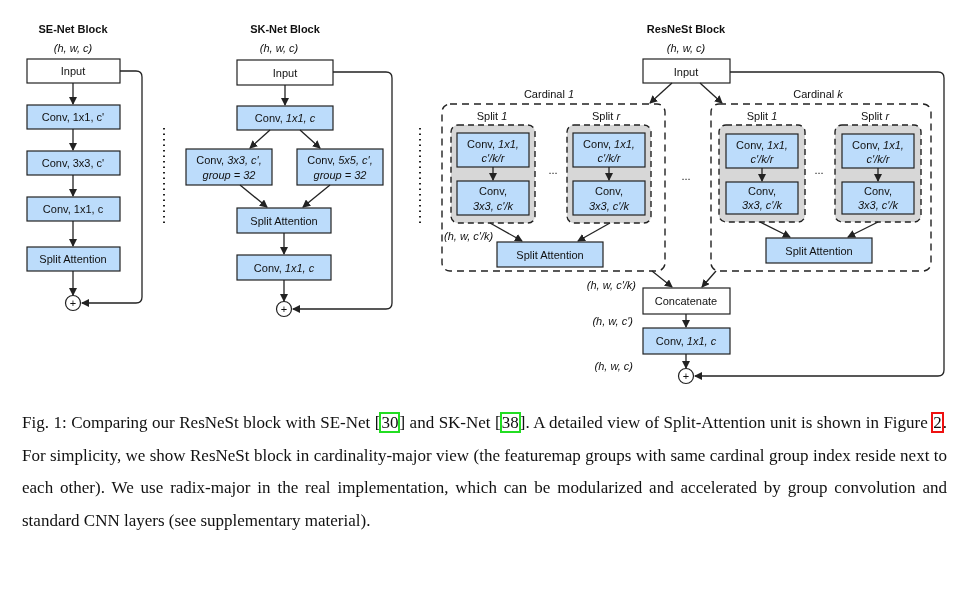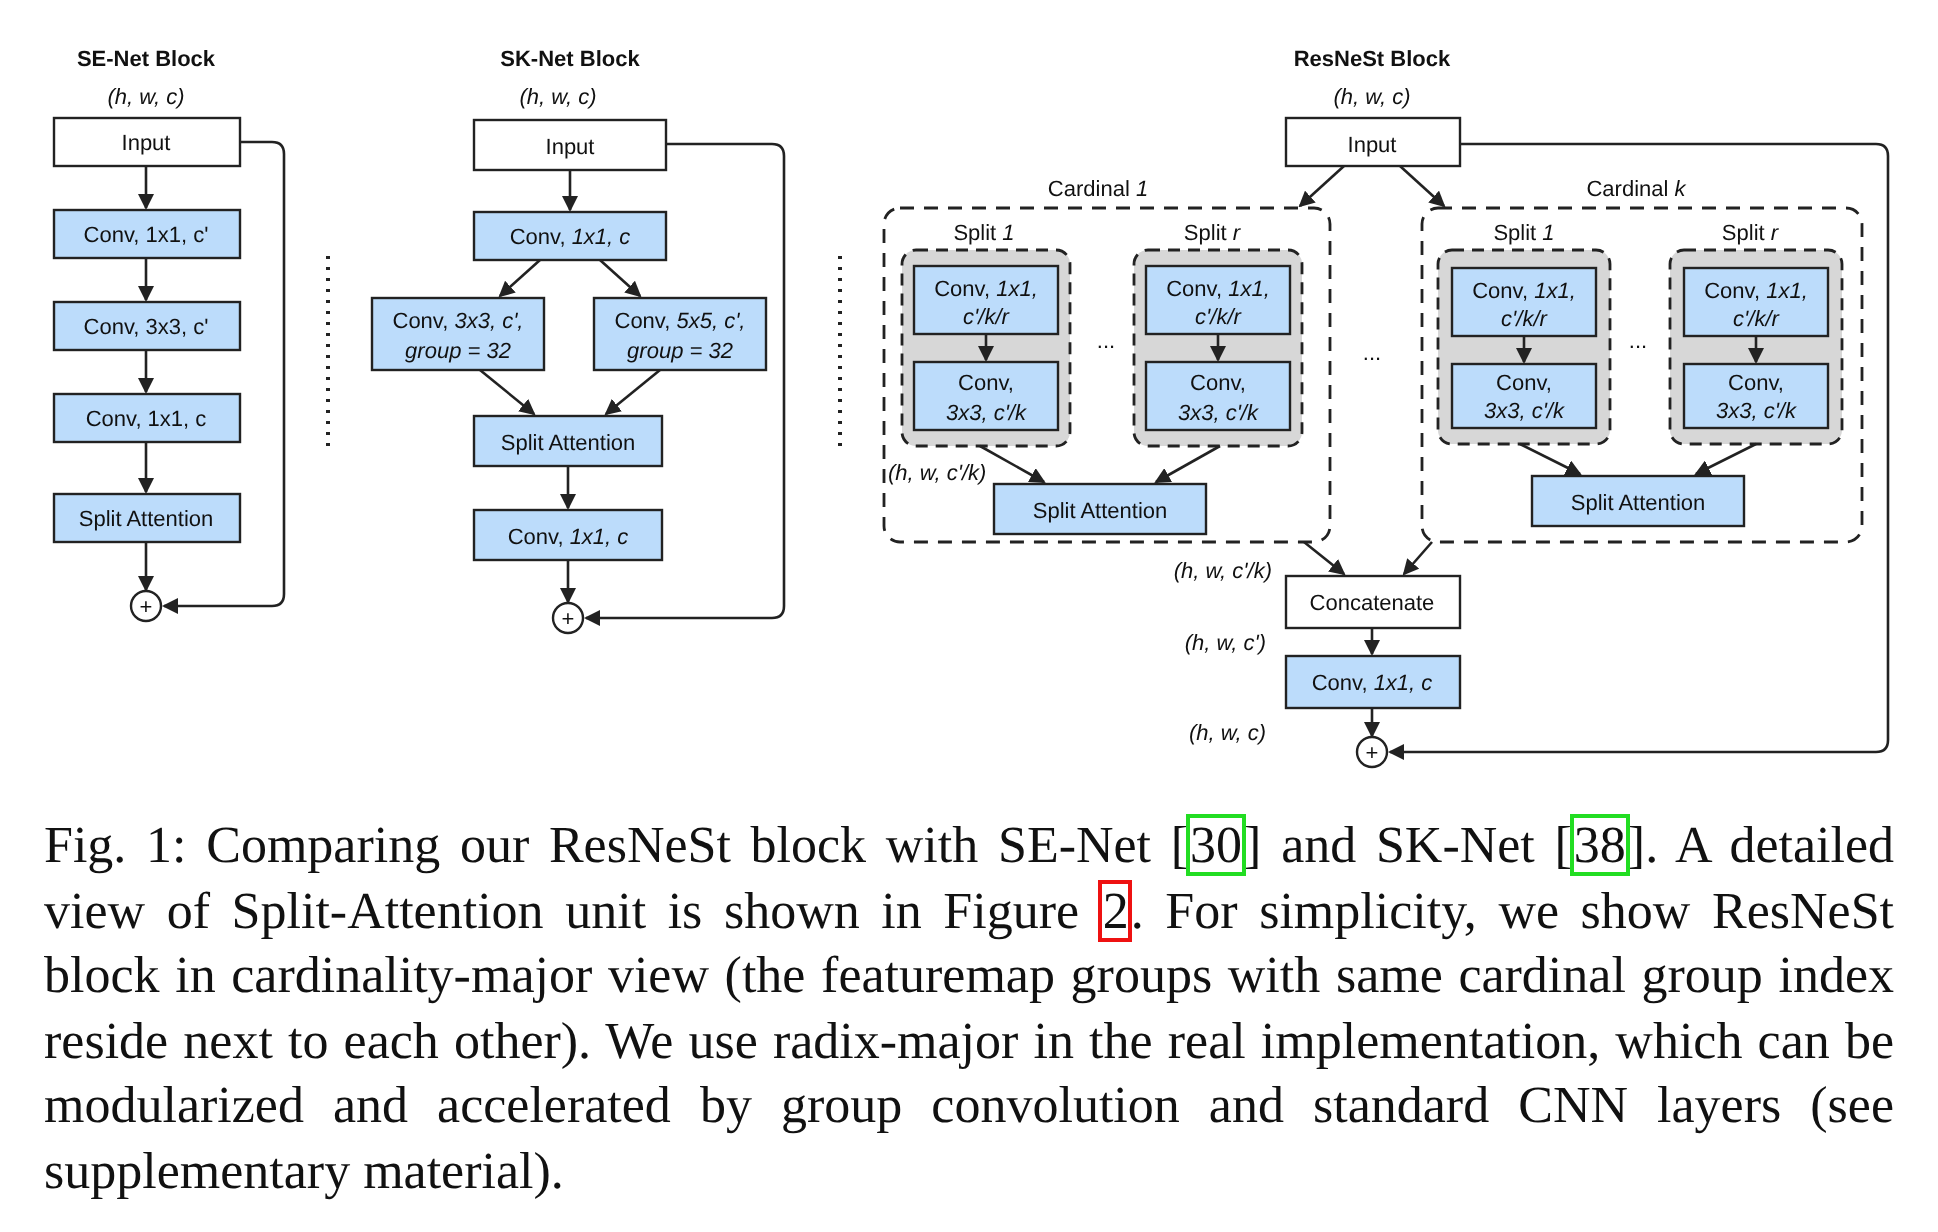--- a/index.html
+++ b/index.html
@@ -7,21 +7,21 @@
   #fig{position:absolute;left:0;top:0;}
   .t{font-family:"Liberation Sans",sans-serif;font-size:11px;fill:#111;}
   .ti{font-style:italic;}
   .tb{font-weight:bold;}
   .blue{fill:#bcdcfb;stroke:#222;stroke-width:1.2;}
   .white{fill:#fff;stroke:#222;stroke-width:1.2;}
   .grey{fill:#d7d7d7;stroke:#222;stroke-width:1.4;stroke-dasharray:6 4;}
   .dash{fill:none;stroke:#222;stroke-width:1.4;stroke-dasharray:7 5;}
   .ln{fill:none;stroke:#222;stroke-width:1.3;}
   .dots{fill:none;stroke:#222;stroke-width:2;stroke-dasharray:1.5 4;}
-  #caption{position:absolute;left:22px;top:407px;width:925px;font-family:"Liberation Serif",serif;font-size:26px;line-height:32.5px;color:#111;text-align:justify;}
+  #caption{position:absolute;left:22px;top:407px;width:925px;font-family:"Liberation Serif",serif;font-size:17px;line-height:32.5px;color:#111;text-align:justify;}
   .ref-g{outline:2px solid #22dd22;outline-offset:-1px;padding:0 1px;}
   .ref-r{outline:2px solid #ee1111;outline-offset:-1px;padding:0 1px;}
 </style>
 </head>
 <body>
 
 <svg id="fig" width="969" height="400" viewBox="0 0 969 400" xmlns="http://www.w3.org/2000/svg">
   <defs>
     <marker id="ah" markerWidth="8" markerHeight="8" refX="7" refY="4" orient="auto" markerUnits="userSpaceOnUse">
       <path d="M0,0 L8,4 L0,8 z" fill="#222"></path>

